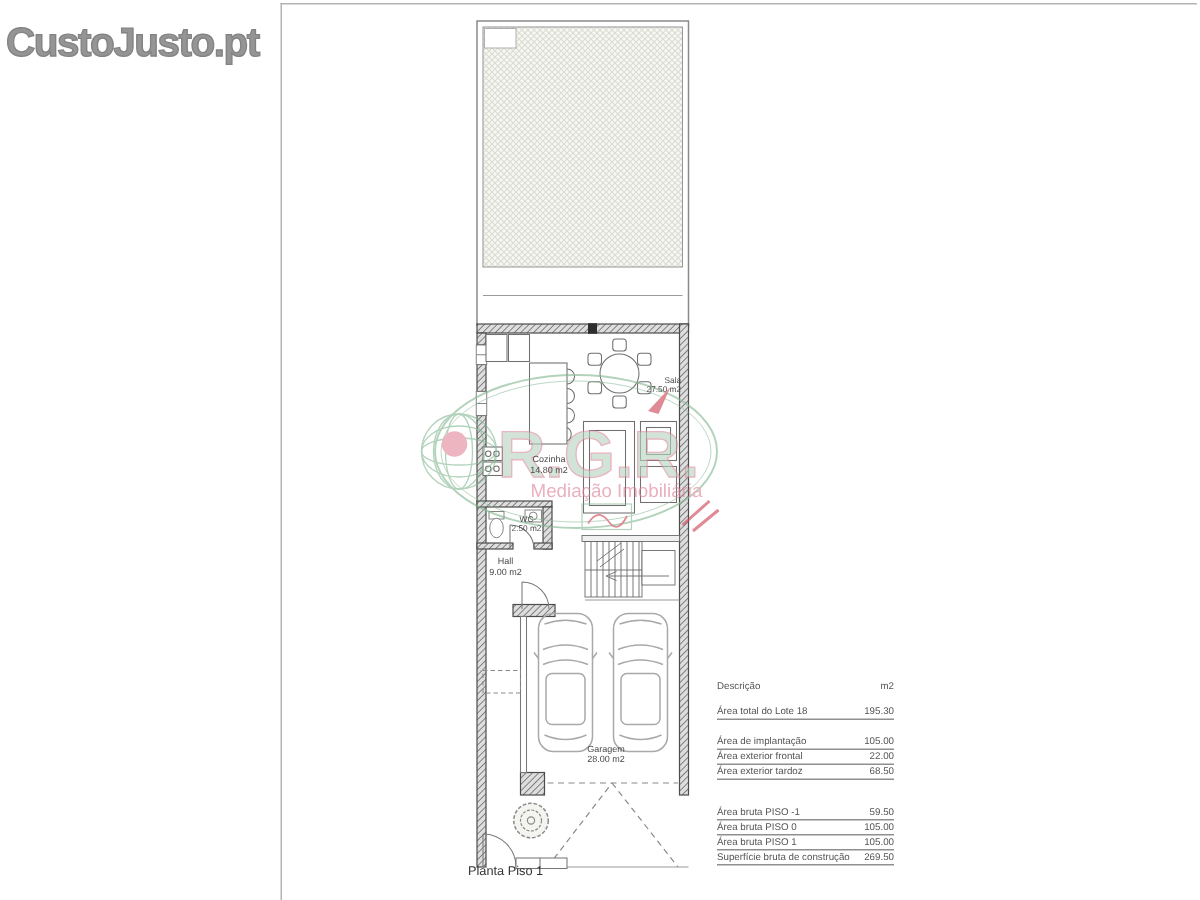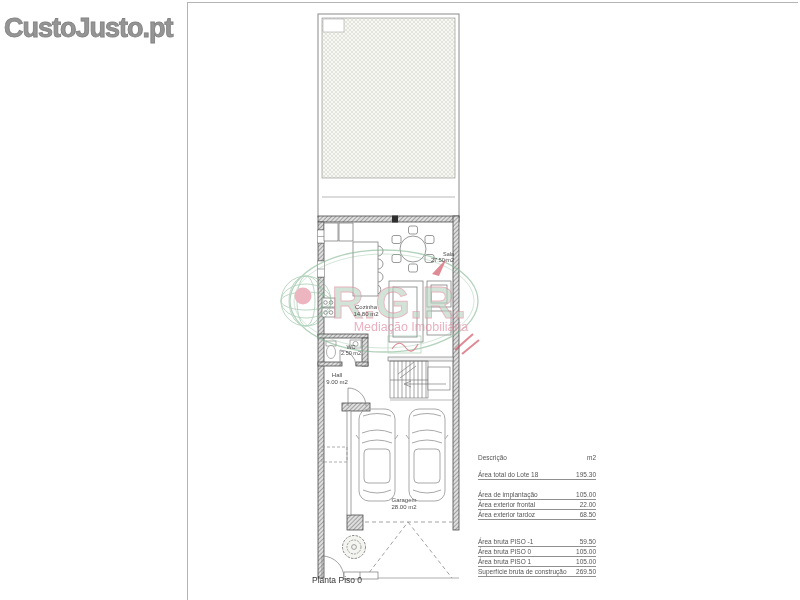--- a/index.html
+++ b/index.html
@@ -216,21 +216,21 @@
   </div>
   <div class="room-label" id="lbl-hall">
     <span>Hall</span>
     <span>9.00 m2</span>
   </div>
   <div class="room-label" id="lbl-garagem">
     <span>Garagem</span>
     <span>28.00 m2</span>
   </div>
 
-  <div id="floor-title">Planta Piso 0</div>
+  <div id="floor-title">Planta Piso 1</div>
 
   <div id="areas-table">
     <div class="t-head">
       <span>Descrição</span>
       <span>m2</span>
     </div>
     <div class="tg1">
       <div class="t-row">
         <span class="lbl">Área total do Lote 18</span>
         <span class="val">195.30</span>

